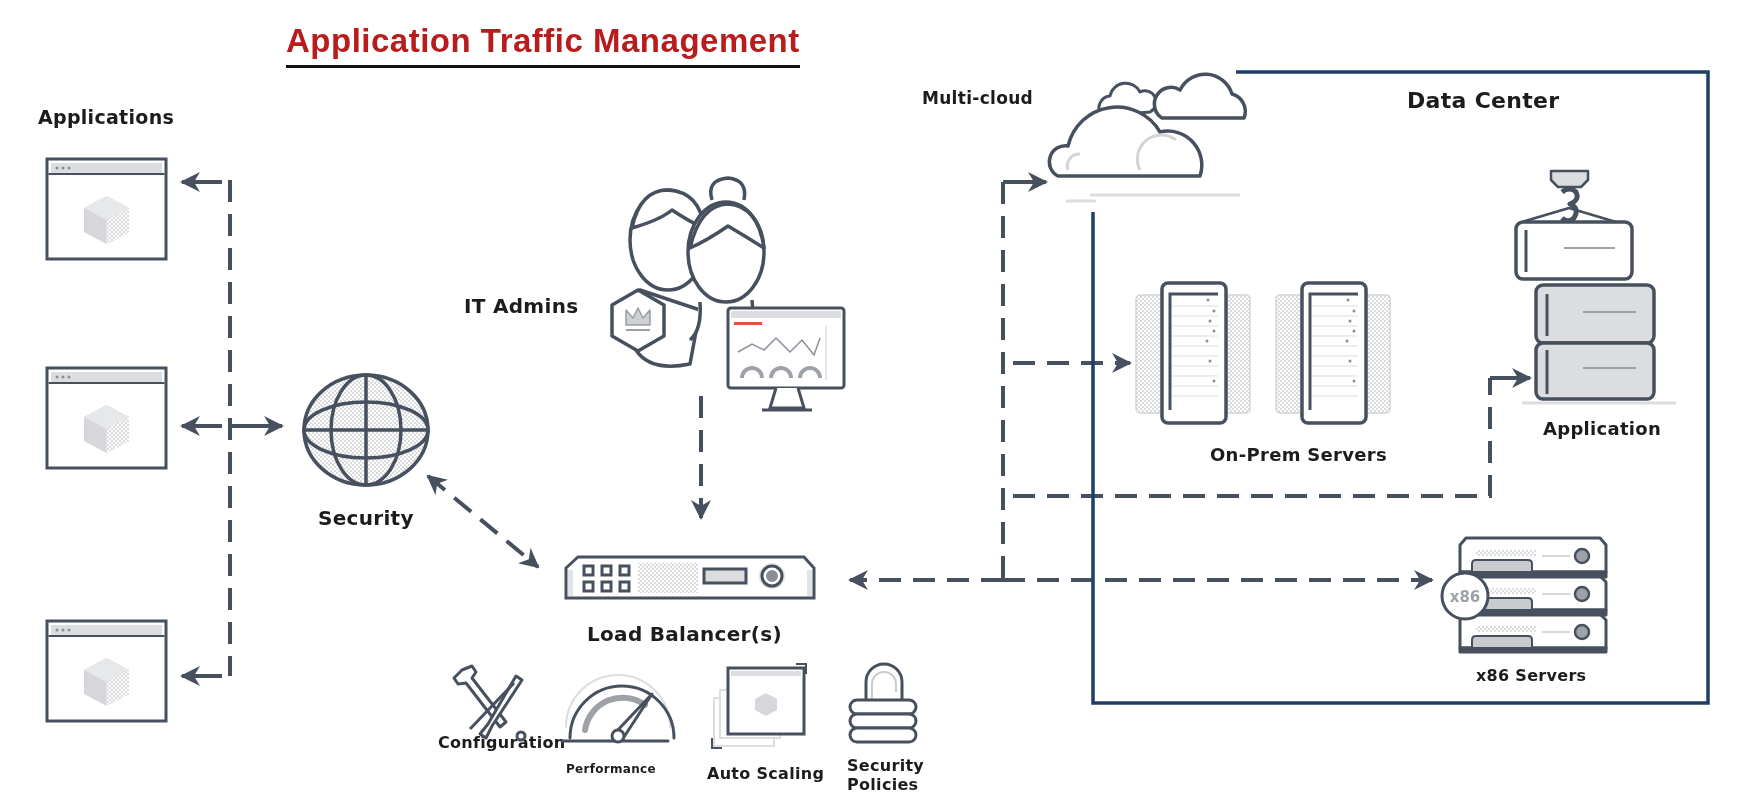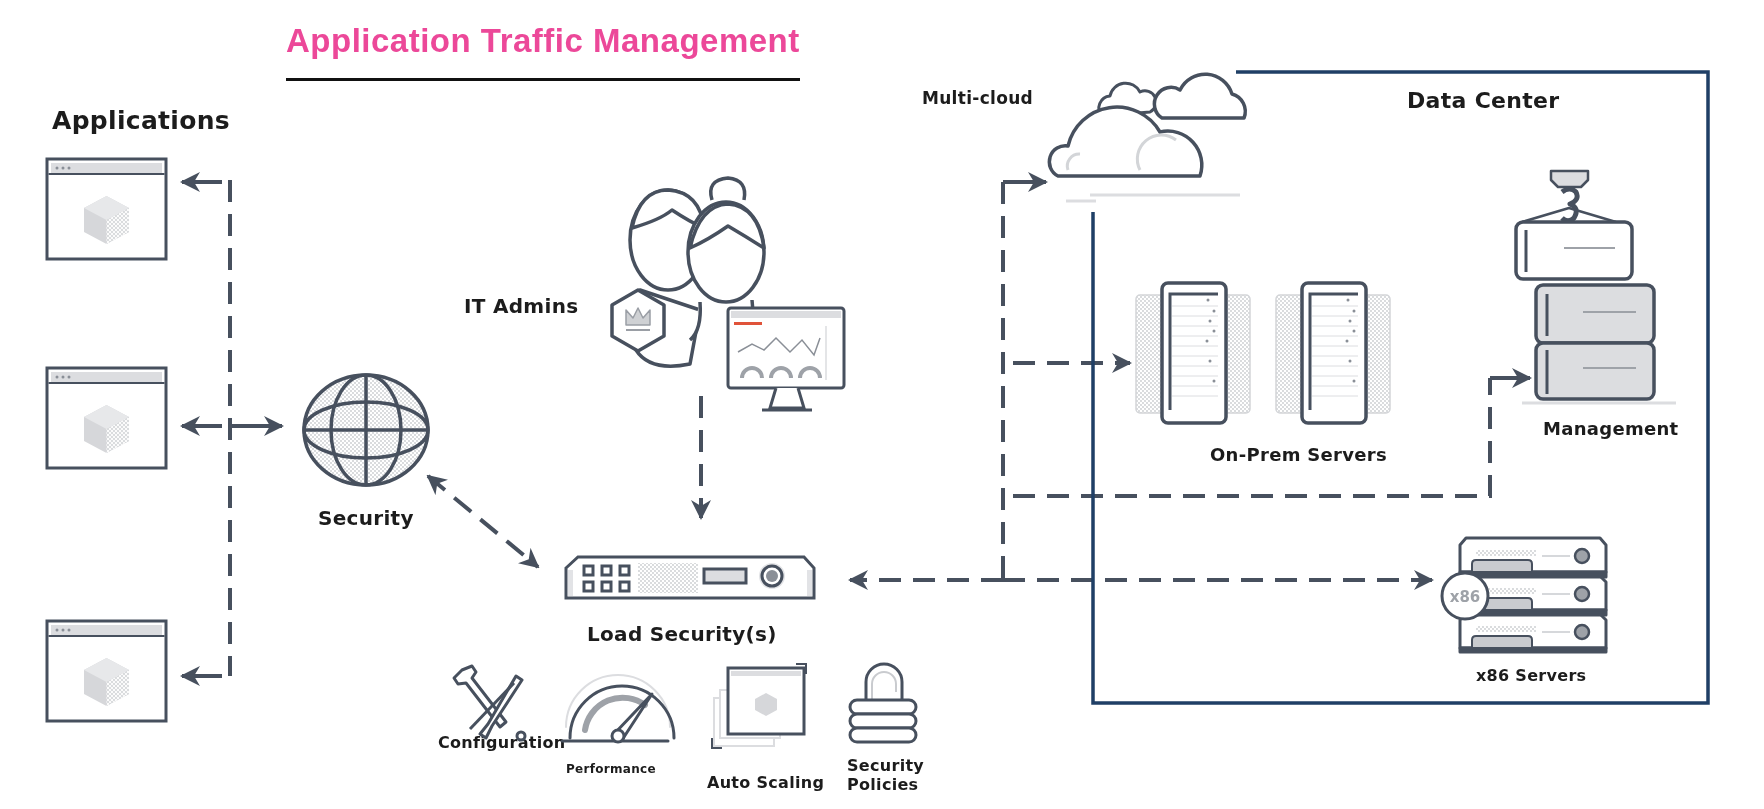--- a/index.html
+++ b/index.html
@@ -1,42 +1,42 @@
 <!DOCTYPE html>
 <html><head>
 <meta charset="utf-8">
 <style>
   html, body { margin: 0; padding: 0; background: #ffffff; }
   body { width: 1764px; height: 809px; position: relative; overflow: hidden;
          font-family: "Liberation Sans", sans-serif; color: #1a1a1a; }
   .lbl { position: absolute; font-family: "DejaVu Sans", sans-serif; font-weight: bold;
          color: #1c1c1c; white-space: nowrap; letter-spacing: 0.3px; }
   .title { position: absolute; left: 286px; top: 22px; font-family: "Liberation Sans", sans-serif;
-           font-weight: bold; font-size: 33px; letter-spacing: 0.5px; color: #ec4899;
-           border-bottom: 3px solid #111; line-height: 38px; padding-bottom: 18px; }
+           font-weight: bold; font-size: 33px; letter-spacing: 0.5px; color: #b91c1c;
+           border-bottom: 3px solid #111; line-height: 38px; padding-bottom: 5px; }
   svg#diagram { position: absolute; left: 0; top: 0; }
 </style>
 </head>
 <body>
 
 <div class="title">Application Traffic Management</div>
 
-<div class="lbl" style="left:52px;top:106px;font-size:25px;">Applications</div>
+<div class="lbl" style="left:38px;top:106px;font-size:19px;">Applications</div>
 <div class="lbl" style="left:318px;top:506px;font-size:20px;">Security</div>
 <div class="lbl" style="left:464px;top:262px;font-size:20px;margin-top:32px;">IT Admins</div>
-<div class="lbl" style="left:587px;top:622px;font-size:20px;">Load Security(s)</div>
+<div class="lbl" style="left:587px;top:622px;font-size:20px;">Load Balancer(s)</div>
 <div class="lbl" style="left:922px;top:88px;font-size:17px;">Multi-cloud</div>
 <div class="lbl" style="left:1379px;top:88px;font-size:22px;margin-left:28px;">Data Center</div>
 <div class="lbl" style="left:1174px;top:444px;font-size:18px;margin-left:36px;">On-Prem Servers</div>
-<div class="lbl" style="left:1543px;top:418px;font-size:18px;">Management</div>
+<div class="lbl" style="left:1543px;top:418px;font-size:18px;">Application</div>
 <div class="lbl" style="left:1476px;top:666px;font-size:16px;">x86 Servers</div>
 
 <div class="lbl" style="left:438px;top:733px;font-size:16px;">Configuration</div>
 <div class="lbl" style="left:566px;top:762px;font-size:12px;">Performance</div>
-<div class="lbl" style="left:707px;top:764px;font-size:16px;margin-top:9px;">Auto Scaling</div>
+<div class="lbl" style="left:707px;top:764px;font-size:16px;">Auto Scaling</div>
 <div class="lbl" style="left:847px;top:756px;font-size:16px;width:70px;white-space:normal;text-align:center;line-height:19px;">Security Policies</div>
 
 <svg id="diagram" width="1764" height="809" viewBox="0 0 1764 809" xmlns="http://www.w3.org/2000/svg">
   <defs>
     <pattern id="dots" width="4" height="4" patternUnits="userSpaceOnUse">
       <rect width="4" height="4" fill="#ffffff"></rect>
       <circle cx="1" cy="1" r="0.9" fill="#c9cbcf"></circle>
       <circle cx="3" cy="3" r="0.9" fill="#c9cbcf"></circle>
     </pattern>
     <marker id="arrowhead" viewBox="0 0 10 10" refX="9" refY="5" markerWidth="5" markerHeight="5" orient="auto-start-reverse">

